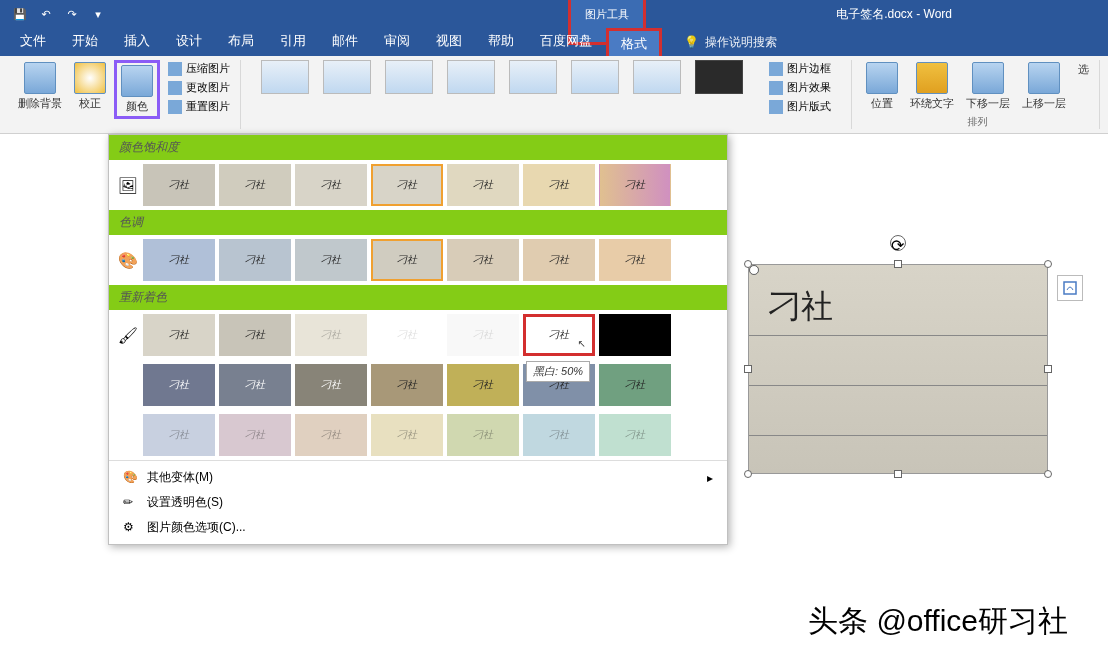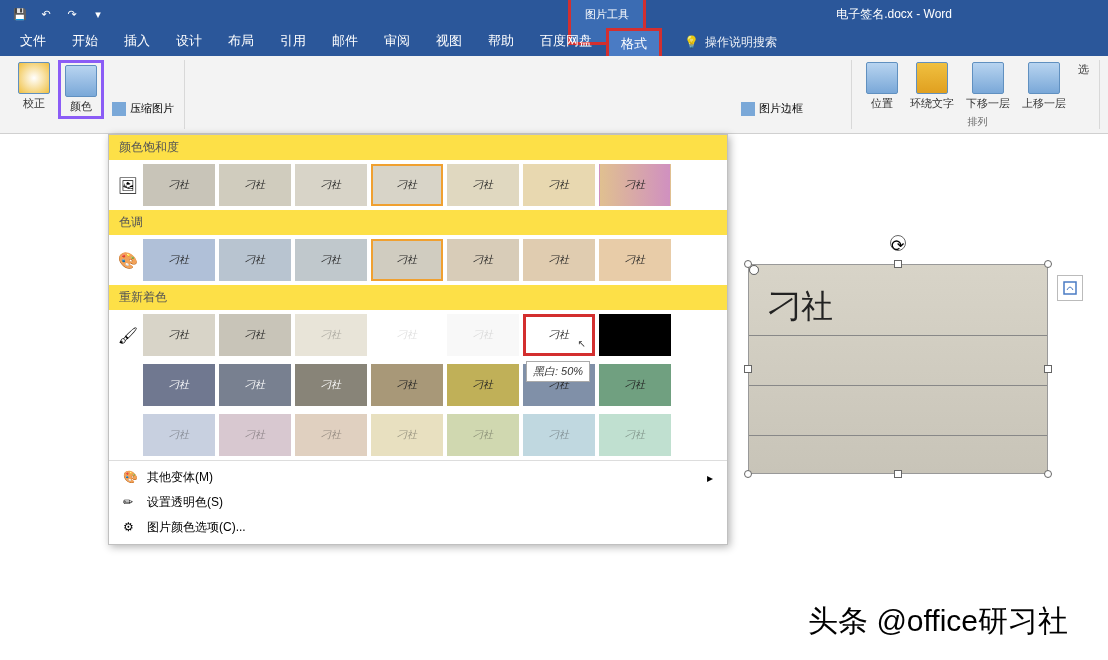--- a/index.html
+++ b/index.html
@@ -18,29 +18,29 @@
 .tell-me { margin-left: 20px; display: flex; align-items: center; gap: 6px; opacity: 0.9; font-size: 12px; }
 
 .ribbon { height: 78px; background: #f3f3f3; border-bottom: 1px solid #d0d0d0; display: flex; padding: 4px 8px; gap: 4px; }
 .group { display: flex; flex-direction: column; align-items: center; border-right: 1px solid #d8d8d8; padding: 0 6px; }
 .group-content { display: flex; gap: 4px; flex: 1; align-items: flex-start; }
 .large-btn { display: flex; flex-direction: column; align-items: center; gap: 2px; padding: 2px 4px; cursor: pointer; }
 .large-btn .ico { width: 32px; height: 32px; background: linear-gradient(#b8d4f0, #7aa8d8); border: 1px solid #6090c0; border-radius: 2px; }
 .large-btn .lbl { font-size: 11px; color: #333; }
 .large-btn.highlighted { border: 3px solid #8b5cf6; }
 .small-btn-col { display: flex; flex-direction: column; gap: 2px; }
-.small-btn { display: flex; align-items: center; gap: 4px; font-size: 11px; padding: 1px 4px; cursor: pointer; margin-top: 40px; }
+.small-btn { display: flex; align-items: center; gap: 4px; font-size: 11px; padding: 1px 4px; cursor: pointer; }
 .small-btn .sico { width: 14px; height: 14px; background: #7aa8d8; }
 .style-thumb { width: 48px; height: 34px; background: linear-gradient(#e8f0f8, #c0d8f0); border: 1px solid #bbb; cursor: pointer; }
 .style-thumb.dark { background: #2a2a2a; border-color: #444; }
 .group-label { font-size: 10px; color: #666; padding-top: 2px; }
 
 
 .dropdown { position: absolute; left: 108px; top: 134px; width: 620px; background: #fff; border: 1px solid #c0c0c0; box-shadow: 2px 2px 8px rgba(0,0,0,0.3); z-index: 100; }
-.dd-section-title { font-size: 12px; color: #555; padding: 4px 10px; background: #fde047; }
+.dd-section-title { font-size: 12px; color: #555; padding: 4px 10px; background: #84cc16; font-style: italic; }
 .dd-row { display: flex; align-items: center; padding: 4px 8px; gap: 4px; }
 .dd-icon { width: 22px; height: 22px; display: flex; align-items: center; justify-content: center; }
 .thumb { width: 72px; height: 42px; cursor: pointer; position: relative; background: #d8d4c8; display: flex; align-items: center; justify-content: center; font-size: 10px; color: #333; font-style: italic; border: 1px solid transparent; }
 .thumb .squiggle { font-family: cursive; color: #222; }
 .thumb.highlighted { border: 3px solid #d32f2f; background: #fff; }
 .thumb.black { background: #000; }
 .tooltip { position: absolute; top: 44px; left: 0; background: #fff; border: 1px solid #aaa; padding: 2px 6px; font-size: 11px; white-space: nowrap; z-index: 200; }
 .dd-footer { border-top: 1px solid #ddd; padding: 4px 8px; }
 .dd-menu-item { display: flex; align-items: center; gap: 8px; font-size: 12px; padding: 4px 6px; cursor: pointer; }
 .dd-menu-item .mico { width: 16px; height: 16px; }
@@ -95,20 +95,24 @@
   <span class="tell-me">
     <span>💡</span>
     <span>操作说明搜索</span>
   </span>
 </div>
 
 <div class="ribbon">
   <div class="group">
     <div class="group-content">
       <div class="large-btn">
+        <div class="ico"></div>
+        <span class="lbl">删除背景</span>
+      </div>
+      <div class="large-btn">
         <div class="ico" style="background:radial-gradient(#fff,#f0c040)"></div>
         <span class="lbl">校正</span>
       </div>
       <div class="large-btn highlighted">
         <div class="ico"></div>
         <span class="lbl">颜色</span>
       </div>
       <div class="small-btn-col">
         <div class="small-btn">
             <span class="sico"></span>
@@ -119,21 +123,21 @@
             <span>更改图片</span>
           </div>
         <div class="small-btn">
             <span class="sico"></span>
             <span>重置图片</span>
           </div>
       </div>
     </div>
   </div>
   <div class="group" style="flex:1">
-    <div class="group-content" style="gap:14px; align-items:flex-end">
+    <div class="group-content" style="gap:14px; align-items:flex-start">
       <div class="style-thumb"></div>
       <div class="style-thumb"></div>
       <div class="style-thumb"></div>
       <div class="style-thumb"></div>
       <div class="style-thumb"></div>
       <div class="style-thumb"></div>
       <div class="style-thumb"></div>
       <div class="style-thumb dark"></div>
       <div class="small-btn-col" style="margin-left:8px">
         <div class="small-btn">

